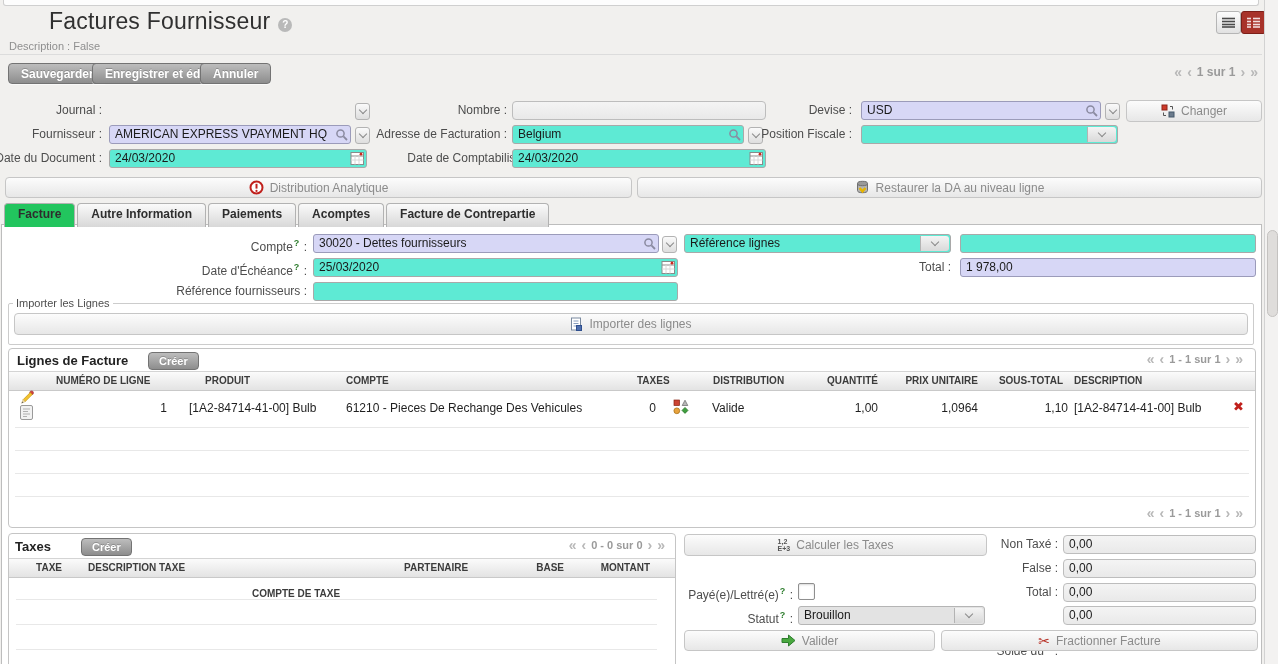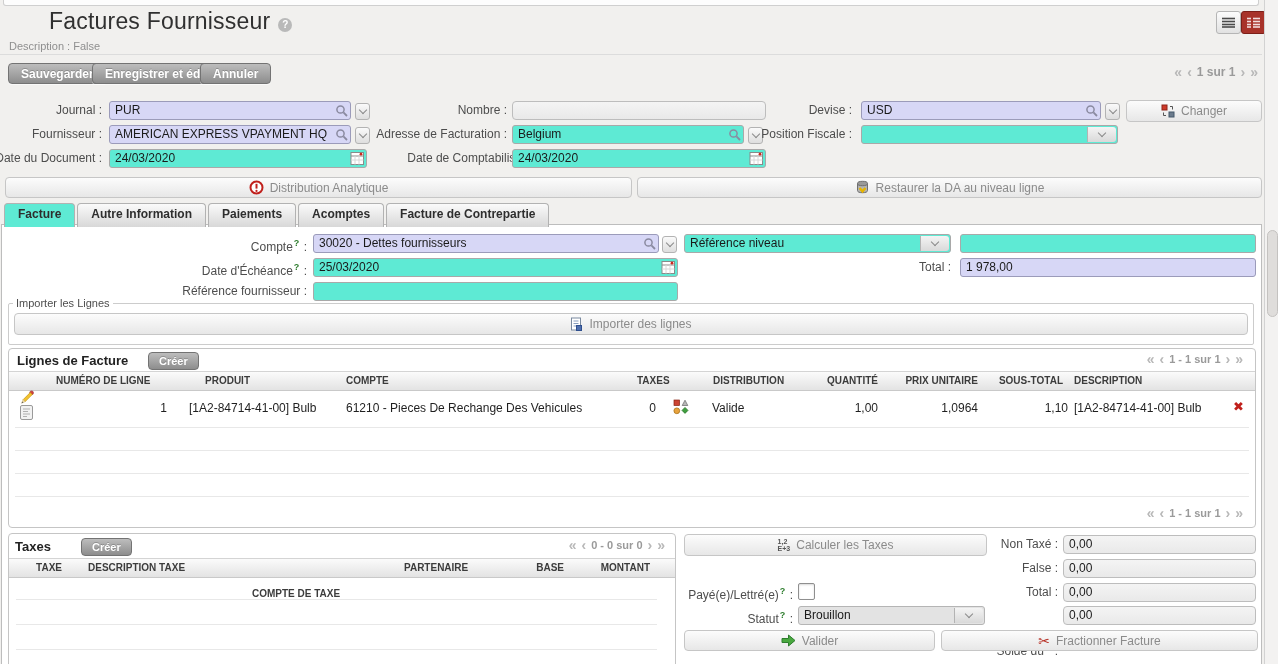--- a/index.html
+++ b/index.html
@@ -23,21 +23,21 @@
   .req{background:#d7d7f6;border-color:#9b9bba;}
   .ro{background:linear-gradient(#f4f4f4,#e9e9e9);border-color:#bdbdbd;border-radius:4px;}
   .mag{position:absolute;right:2px;top:2px;}
   .mini{position:absolute;width:13px;height:15px;border:1px solid #b3b3b3;border-radius:3px;background:linear-gradient(#fafafa,#dedede);display:flex;align-items:center;justify-content:center;}
   .chev{width:5px;height:5px;border-right:1.6px solid #8a8a8a;border-bottom:1.6px solid #8a8a8a;transform:rotate(45deg);margin-top:-3px;}
   .selarrow{position:absolute;right:1px;top:1px;bottom:1px;width:28px;border-left:1px solid #b3b3b3;border-radius:0 3px 3px 0;background:linear-gradient(#f4f4f4,#d9d9d9);display:flex;align-items:center;justify-content:center;}
   .calbtn{position:absolute;right:1px;top:1px;}
   .bar-btn{position:absolute;height:19px;background:linear-gradient(#fcfcfc,#e7e7e7);border:1px solid #c6c6c6;border-radius:4px;color:#8b8b8b;font-size:12px;display:flex;align-items:center;justify-content:center;gap:6px;}
   .tabs{position:absolute;left:4px;top:203px;display:flex;gap:2px;z-index:3;}
   .tab{padding:3px 13px 4px 13px;background:linear-gradient(#fafafa,#d8d8d8);border:1px solid #b2b2b2;border-bottom:none;border-radius:4px 4px 0 0;font-size:12px;font-weight:bold;color:#2e2e2e;}
-  .tab.active{background:#5eead4;padding-bottom:6px;position:relative;z-index:4;}
+  .tab.active{background:#22c55e;padding-bottom:6px;position:relative;z-index:4;}
   .content{position:absolute;left:1px;top:224px;width:1259px;height:440px;background:#fff;border:1px solid #bdbdbd;border-bottom:none;z-index:1;}
   .z2{z-index:2;}
   .fieldset{position:absolute;left:8px;top:303px;width:1244px;height:40px;border:1px solid #cccccc;border-radius:2px;z-index:2;}
   .fieldset .legend{position:absolute;left:4px;top:-7px;background:#fff;padding:0 3px;font-size:11px;color:#4d4d4d;}
   .panel{position:absolute;background:#fff;border:1px solid #c5c5c5;border-radius:4px;z-index:2;}
   .ptitle{position:absolute;font-size:13px;font-weight:bold;color:#222;}
   .thead{position:absolute;left:0;right:0;height:18px;background:linear-gradient(#fbfbfb,#e3e3e3);border-top:1px solid #d4d4d4;border-bottom:1px solid #c9c9c9;}
   .hcell{position:absolute;font-size:10px;font-weight:bold;color:#3c3c3c;white-space:nowrap;}
   .cell{position:absolute;font-size:12px;color:#1f1f1f;white-space:nowrap;}
   .sep{position:absolute;height:1px;background:#e8e8e8;}
@@ -96,29 +96,20 @@
   <div class="btn-dark" style="left:200px;top:63px;">Annuler</div>
   <div class="pager" style="right:20px;top:65px;">
     <span class="arr">«</span>
     <span class="arr">‹</span>
     <span>1 sur 1</span>
     <span class="arr">›</span>
     <span class="arr">»</span>
   </div>
 
   <div class="lbl" style="right:1176px;top:101px;">Journal :</div>
-  <div class="inp req" style="left:109px;top:101px;width:230px;">
-    <span>PUR</span>
-    <span class="mag">
-        <svg width="13" height="13">
-          <circle cx="5.5" cy="5.5" r="3.6" fill="none" stroke="#8a8aa0" stroke-width="1.5"></circle>
-          <line x1="8.4" y1="8.4" x2="12" y2="12" stroke="#8a8aa0" stroke-width="1.8"></line>
-        </svg>
-      </span>
-  </div>
   <div class="mini" style="left:355px;top:103px;">
       <span class="chev"></span>
     </div>
 
   <div class="lbl" style="right:771px;top:101px;">Nombre :</div>
   <div class="inp ro" style="left:512px;top:101px;width:242px;"><span></span></div>
 
   <div class="lbl" style="right:426px;top:101px;">Devise :</div>
   <div class="inp req" style="left:861px;top:101px;width:228px;">
     <span>USD</span>
@@ -249,21 +240,21 @@
         <svg width="13" height="13">
           <circle cx="5.5" cy="5.5" r="3.6" fill="none" stroke="#8a8aa0" stroke-width="1.5"></circle>
           <line x1="8.4" y1="8.4" x2="12" y2="12" stroke="#8a8aa0" stroke-width="1.8"></line>
         </svg>
       </span>
   </div>
   <div class="mini z2" style="left:662px;top:236px;">
       <span class="chev"></span>
     </div>
   <div class="inp z2" style="left:684px;top:234px;width:255px;">
-    <span>Référence niveau</span>
+    <span>Référence lignes</span>
     <span class="selarrow">
         <span class="chev"></span>
       </span>
   </div>
   <div class="inp z2" style="left:960px;top:234px;width:284px;"><span></span></div>
 
   <div class="lbl z2" style="right:971px;top:258px;"><span>Date d'Échéance</span><span class="help">?</span><span> :</span></div>
   <div class="inp z2" style="left:313px;top:258px;width:353px;">
     <span>25/03/2020</span>
     <span class="calbtn">
@@ -273,21 +264,21 @@
           <line x1="5" y1="5" x2="5" y2="13.5" stroke="#d8d8d8"></line>
           <line x1="9" y1="5" x2="9" y2="13.5" stroke="#d8d8d8"></line>
           <line x1="1" y1="9" x2="13.5" y2="9" stroke="#d8d8d8"></line>
           <circle cx="11" cy="3.2" r="1.4" fill="#cc2a1e"></circle>
         </svg>
       </span>
   </div>
   <div class="lbl z2" style="right:327px;top:258px;">Total :</div>
   <div class="inp req z2" style="left:960px;top:258px;width:284px;"><span>1 978,00</span></div>
 
-  <div class="lbl z2" style="right:971px;top:282px;">Référence fournisseur :</div>
+  <div class="lbl z2" style="right:971px;top:282px;">Référence fournisseurs :</div>
   <div class="inp z2" style="left:313px;top:282px;width:353px;"><span></span></div>
 
   <div class="fieldset">
     <div class="legend">Importer les Lignes</div>
     <div class="bar-btn" style="left:5px;top:9px;width:1232px;height:20px;">
       <span class="icon">
         <svg width="13" height="14">
             <rect x="1.5" y="1" width="9" height="12" fill="#fff" stroke="#7a8aa0"></rect>
             <line x1="3.5" y1="4" x2="8.5" y2="4" stroke="#8ba0c0"></line>
             <line x1="3.5" y1="6.5" x2="8.5" y2="6.5" stroke="#8ba0c0"></line>

